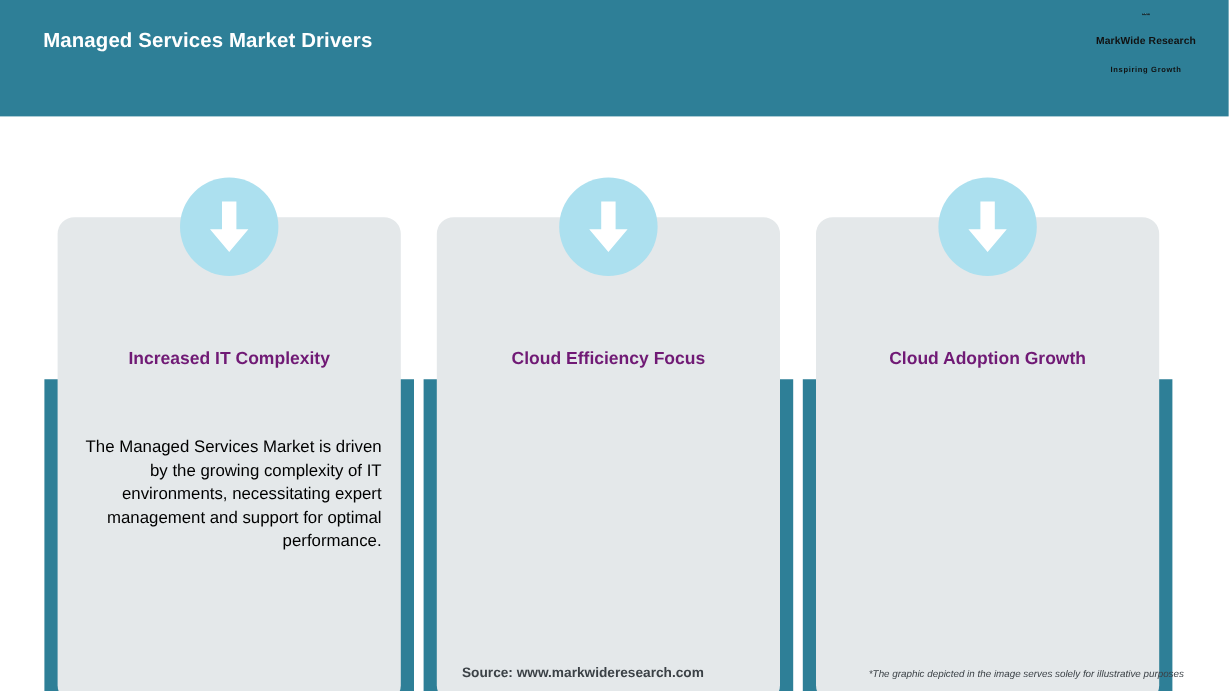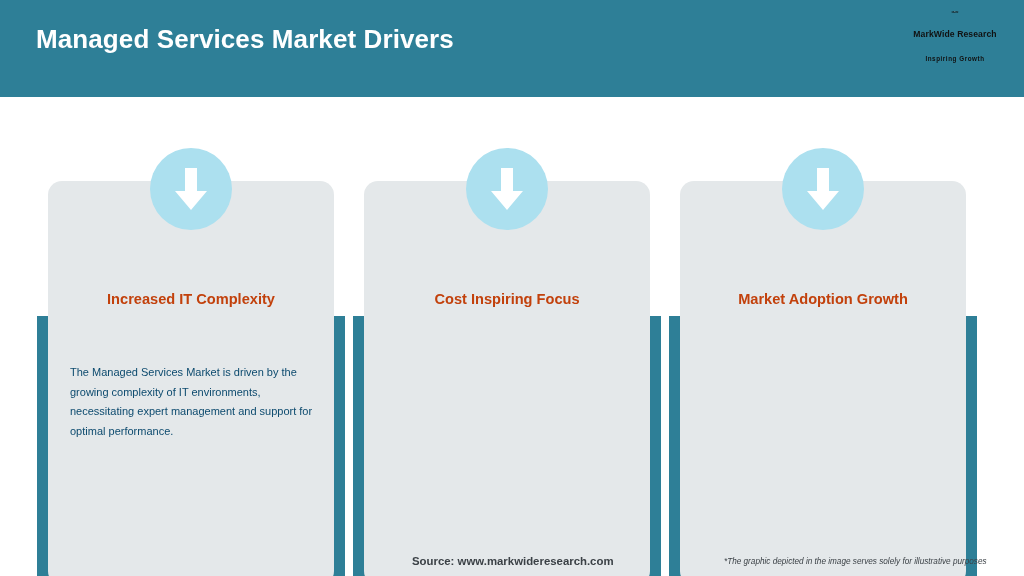--- a/index.html
+++ b/index.html
@@ -21,21 +21,21 @@
     left: 0;
     top: 0;
     width: 1024px;
     height: 97px;
     background: #2e7f97;
   }
   .header-title {
     position: absolute;
     left: 36px;
     top: 24px;
-    font-size: 26px;
+    font-size: 17px;
     font-weight: bold;
     color: #ffffff;
     letter-spacing: 0.1px;
     white-space: nowrap;
   }
 
   
   .logo {
     position: absolute;
     right: 16px;
@@ -129,39 +129,39 @@
   .arrow-svg { display: block; }
 
   .card-title {
     position: absolute;
     left: 16px;
     top: 109px;
     width: 254px;
     text-align: center;
     font-size: 14.6px;
     font-weight: bold;
-    color: #c2410c;
+    color: #701a75;
     line-height: 18px;
   }
 
   .card-body {
     position: absolute;
     left: 22px;
     top: 182px;
     width: 248px;
-    font-size: 11px;
-    color: #0c4a6e;
+    font-size: 14px;
+    color: #000000;
     line-height: 19.6px;
-    text-align: left;
+    text-align: right;
   }
 
   
   .footer-source {
     position: absolute;
-    left: 412px;
+    left: 385px;
     top: 555px;
     font-size: 11.4px;
     font-weight: bold;
     color: #3b4146;
     white-space: nowrap;
   }
   .footer-note {
     position: absolute;
     left: 724px;
     top: 557px;
@@ -205,33 +205,33 @@
     <div class="icon-circle">
       <svg class="arrow-svg" width="38" height="46" viewBox="0 0 38 46">
         <path d="M13 2 L25 2 L25 25 L35 25 L19 44 L3 25 L13 25 Z" fill="#ffffff"></path>
       </svg>
     </div>
   </div>
 
   <div class="card-wrap c2">
     <div class="bracket"></div>
     <div class="card">
-      <div class="card-title">Cost Inspiring Focus</div>
+      <div class="card-title">Cloud Efficiency Focus</div>
     </div>
     <div class="icon-circle">
       <svg class="arrow-svg" width="38" height="46" viewBox="0 0 38 46">
         <path d="M13 2 L25 2 L25 25 L35 25 L19 44 L3 25 L13 25 Z" fill="#ffffff"></path>
       </svg>
     </div>
   </div>
 
   <div class="card-wrap c3">
     <div class="bracket"></div>
     <div class="card">
-      <div class="card-title">Market Adoption Growth</div>
+      <div class="card-title">Cloud Adoption Growth</div>
     </div>
     <div class="icon-circle">
       <svg class="arrow-svg" width="38" height="46" viewBox="0 0 38 46">
         <path d="M13 2 L25 2 L25 25 L35 25 L19 44 L3 25 L13 25 Z" fill="#ffffff"></path>
       </svg>
     </div>
   </div>
 
 </div>
 

